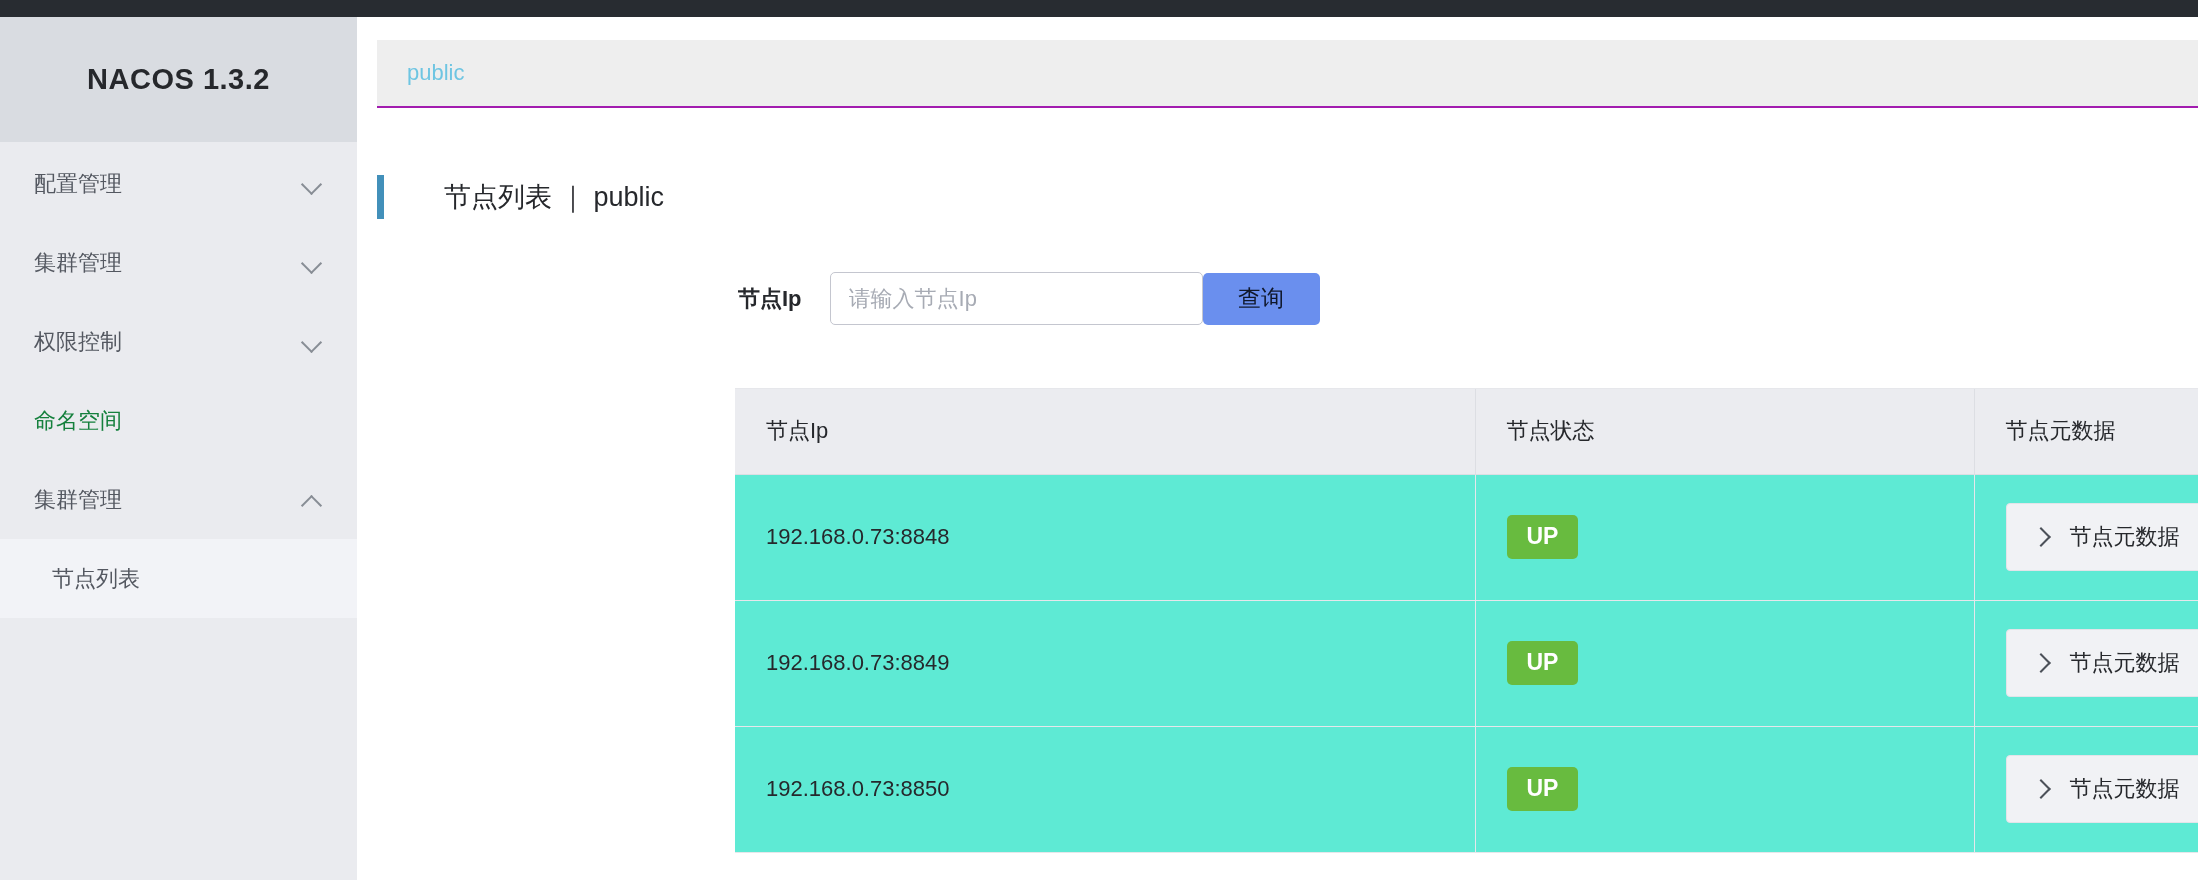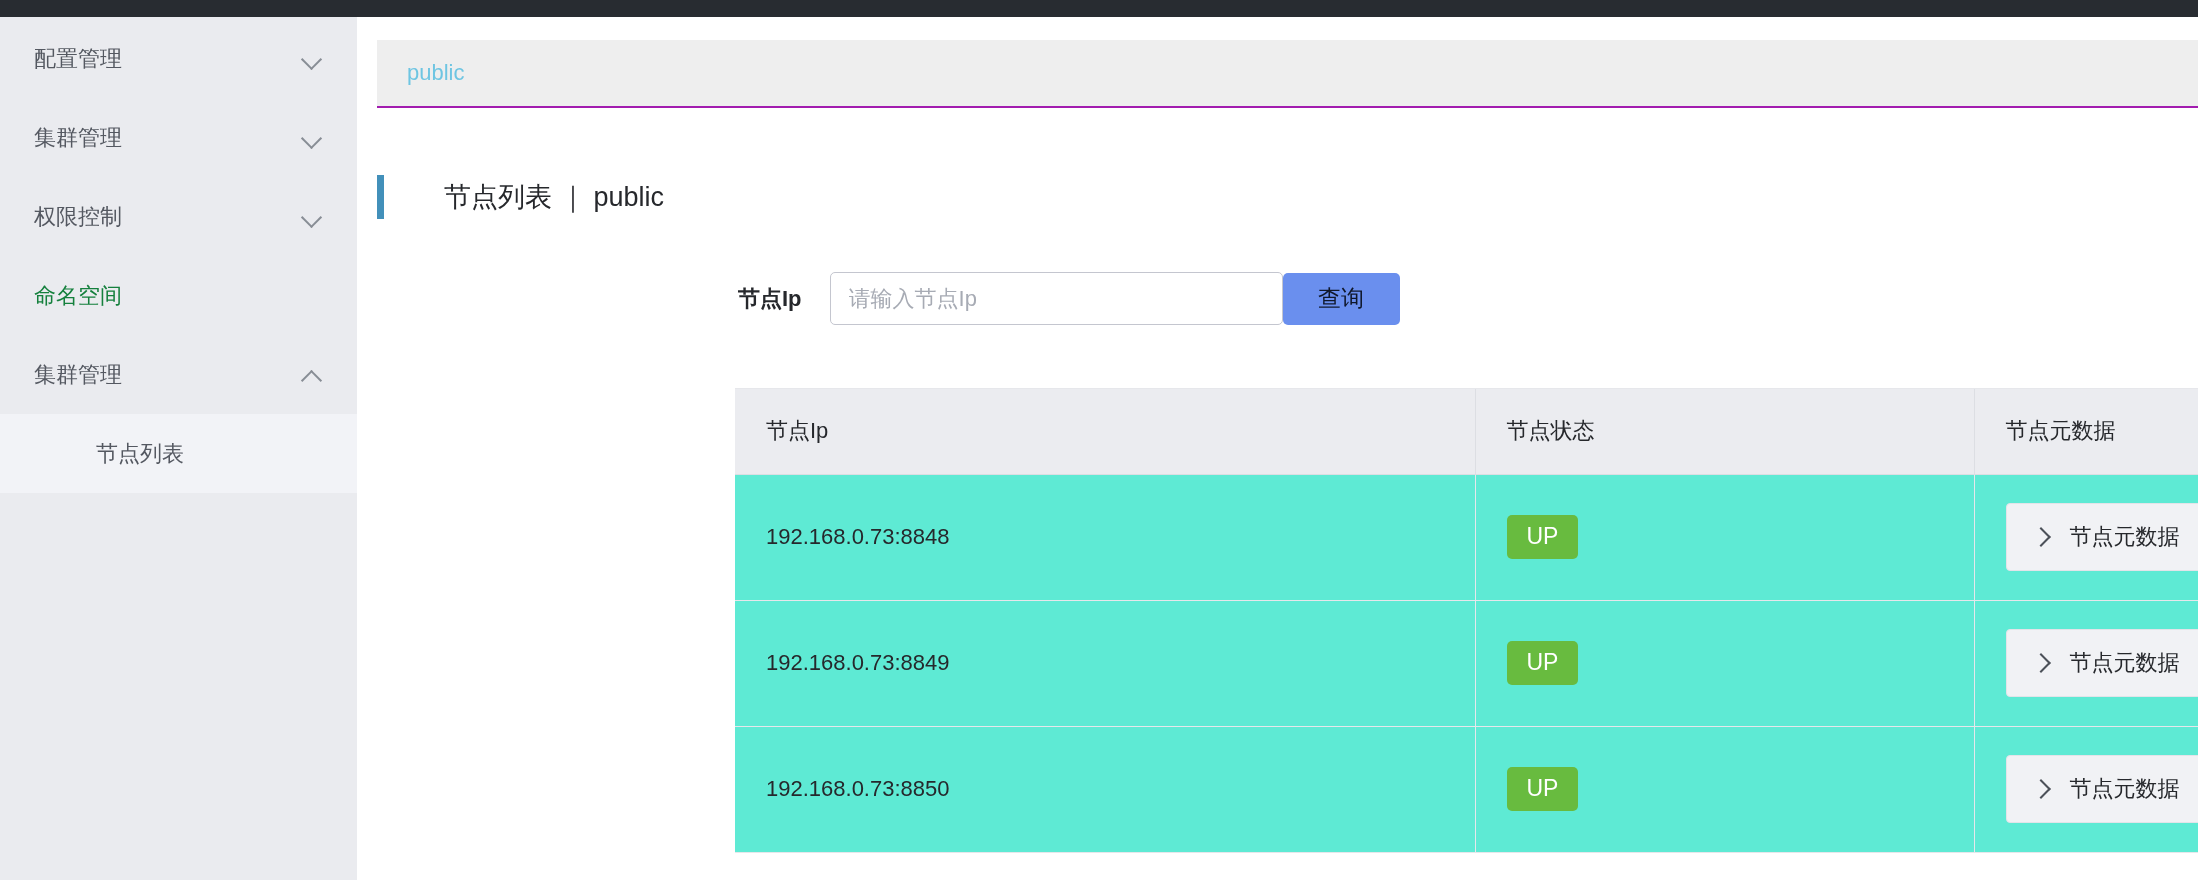--- a/index.html
+++ b/index.html
@@ -70,21 +70,21 @@
     transform: rotate(45deg);
   }
   .chev.up::before {
     top: 9px;
     transform: rotate(-135deg);
   }
   .sub-item {
     height: 79px;
     display: flex;
     align-items: center;
-    padding-left: 96px;
+    padding-left: 52px;
     background: #f2f3f7;
     color: #545861;
     font-size: 22px;
     cursor: pointer;
   }
 
   
   .main {
     position: absolute;
     top: 17px;
@@ -136,21 +136,21 @@
     display: flex;
     align-items: center;
   }
   .form-label {
     font-size: 22px;
     font-weight: bold;
     color: #26282c;
     margin-right: 28px;
   }
   .ip-input {
-    width: 453px;
+    width: 373px;
     height: 53px;
     border: 1px solid #c4c6cf;
     border-radius: 5px;
     padding: 0 18px;
     font-size: 22px;
     color: #333;
     font-family: "Liberation Sans", "DejaVu Sans", sans-serif;
     background: #ffffff;
     outline: none;
   }
@@ -208,20 +208,21 @@
   .col-meta { width: 581px; }
 
   .badge-up {
     display: inline-block;
     background: #68bb3f;
     color: #ffffff;
     font-size: 23px;
     padding: 9px 20px;
     border-radius: 5px;
     line-height: 1.1;
+    font-weight: bold;
   }
 
   .meta-panel {
     background: #f1f2f5;
     border: 1px solid #e3e4e9;
     border-radius: 4px;
     height: 68px;
     width: 1050px;
     display: flex;
     align-items: center;
@@ -248,20 +249,23 @@
     font-size: 22px;
     color: #26282c;
   }
 </style>
 </head>
 <body>
 
 <div class="topbar"></div>
 
 <div class="sidebar">
+  <div class="brand">
+    <span class="brand-title">NACOS 1.3.2</span>
+  </div>
   <div class="nav">
 
     <div class="nav-item">
       <span class="nav-label">配置管理</span>
       <span class="chev"></span>
     </div>
 
     <div class="nav-item">
       <span class="nav-label">集群管理</span>
       <span class="chev"></span>

